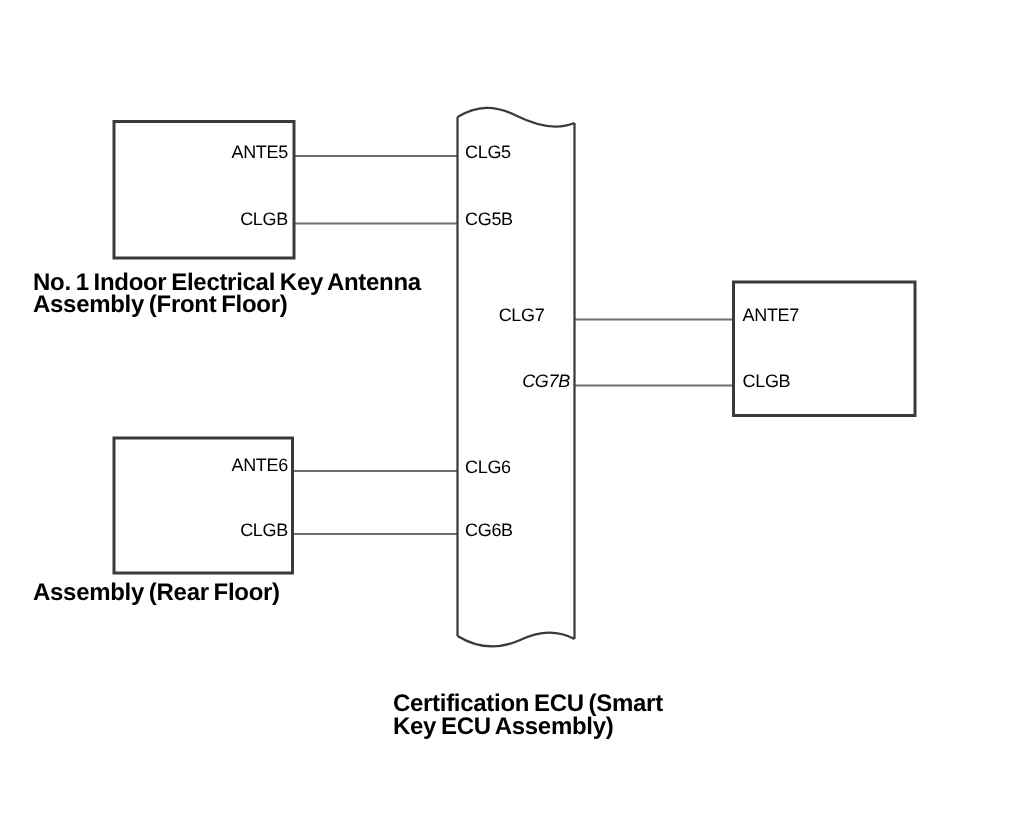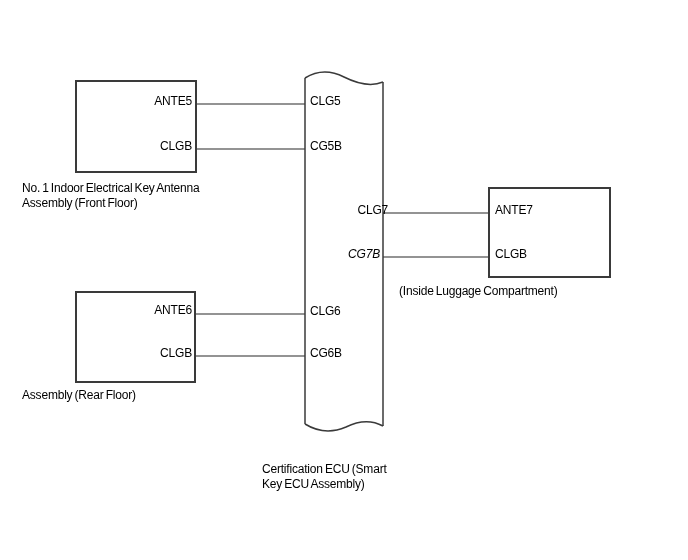--- a/index.html
+++ b/index.html
@@ -18,42 +18,43 @@
   .wire     { fill: none; stroke: var(--wire, #6f6f6f); stroke-width: 1.4; }
   .port {
     position: absolute;
     font-size: 12px;
     line-height: 15px;
     white-space: nowrap;
     letter-spacing: -0.2px;
   }
   .caption {
     position: absolute;
-    font-size: 12px;
+    font-size: 16px;
     line-height: 15px;
     white-space: nowrap;
     letter-spacing: -0.2px;
     word-spacing: -1px;
+    font-weight: bold;
   }
   
   .p-ante5 { top: 94px;  right: 496px; }
   .p-clgb1 { top: 139px; right: 496px; }
   
   .p-ante6 { top: 303px; right: 496px; }
   .p-clgb2 { top: 346px; right: 496px; }
   
   .p-ante7 { top: 203px; left: 495px; }
   .p-clgb3 { top: 247px; left: 495px; }
   
   .p-clg5 { top: 94px;  left: 310px; }
   .p-cg5b { top: 139px; left: 310px; }
   .p-clg6 { top: 304px; left: 310px; }
   .p-cg6b { top: 346px; left: 310px; }
   
-  .p-clg7 { top: 203px; right: 300px; }
+  .p-clg7 { top: 203px; right: 325px; }
   .p-cg7b { top: 247px; right: 308px; font-style: italic; }
   
   .c-box1 { left: 22px;  top: 181px; }
   .c-box2 { left: 22px;  top: 388px; }
   .c-box3 { left: 399px; top: 284px; }
   .c-ecu  { left: 262px; top: 434px; margin-top: 28px; }
 </style>
 </head>
 <body>
 
@@ -95,20 +96,19 @@
   <div class="port p-cg7b">CG7B</div>
 
   <div class="caption c-box1">
     <div>No. 1 Indoor Electrical Key Antenna</div>
     <div>Assembly (Front Floor)</div>
   </div>
   <div class="caption c-box2">
     <div>Assembly (Rear Floor)</div>
   </div>
   <div class="caption c-box3">
-    <div>(Inside Luggage Compartment)</div>
   </div>
   <div class="caption c-ecu">
     <div>Certification ECU (Smart</div>
     <div>Key ECU Assembly)</div>
   </div>
 
 </div>
 
 </body></html>

